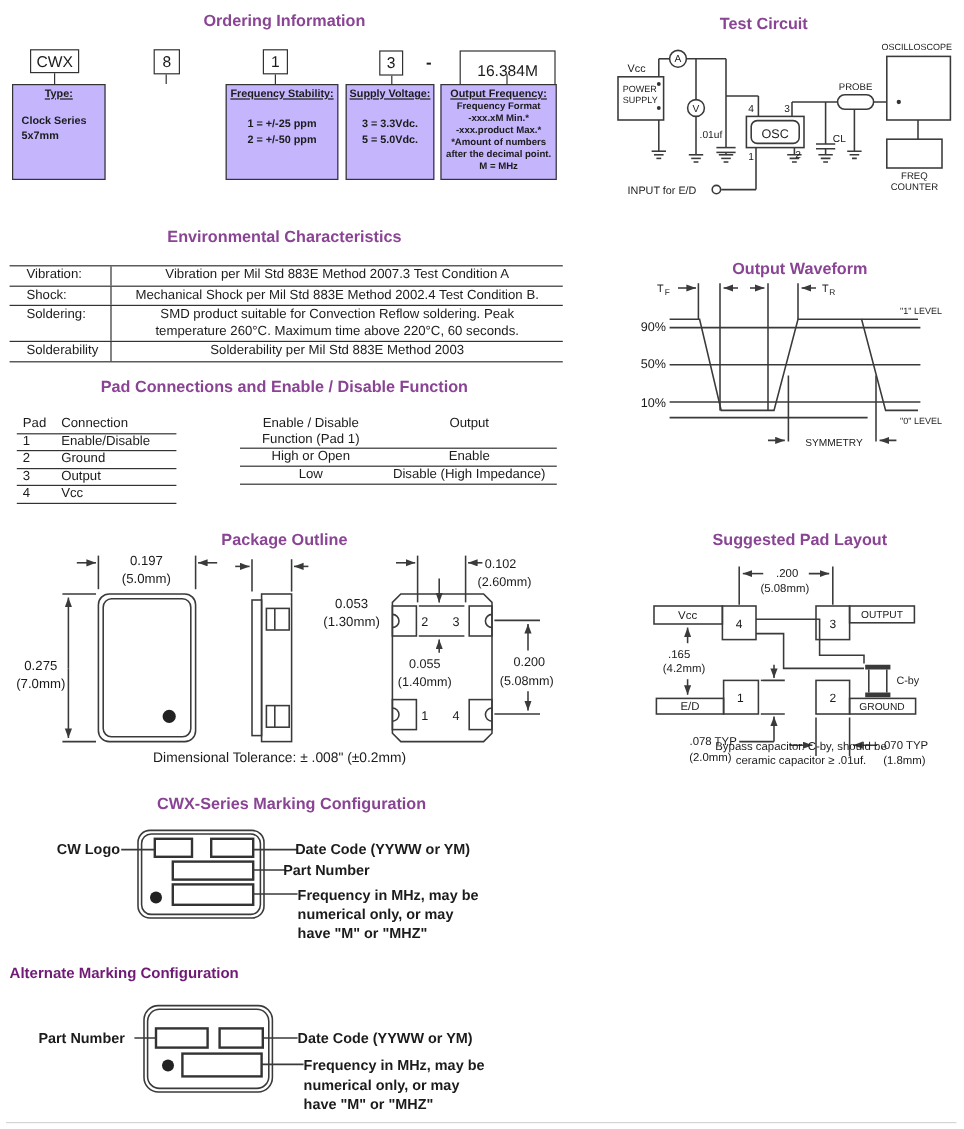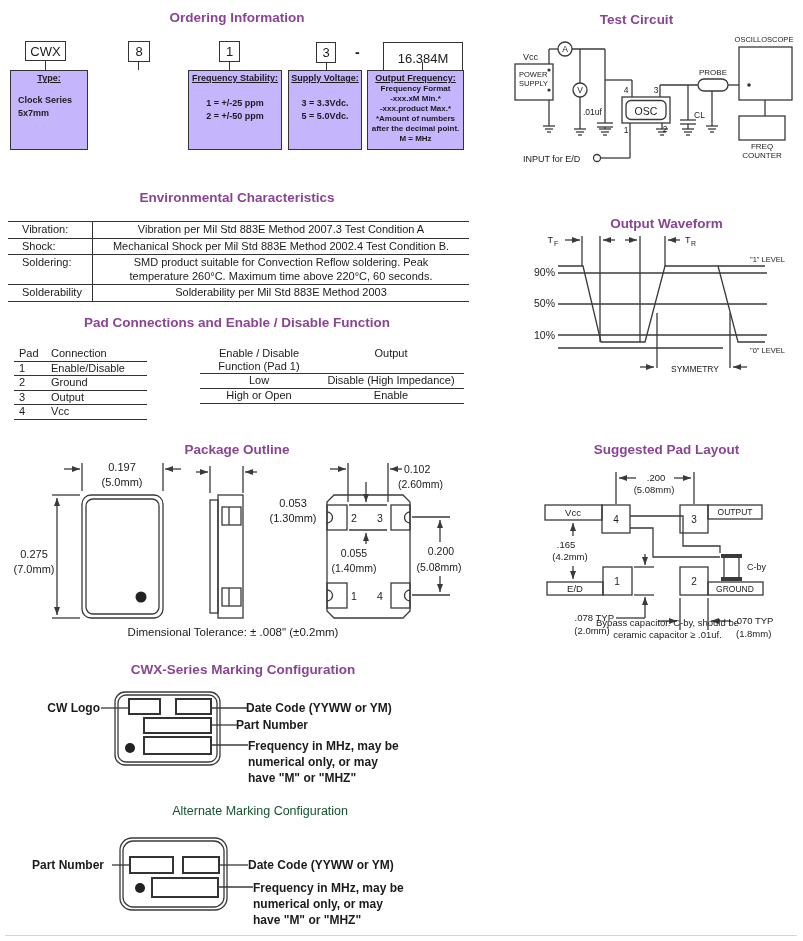--- a/index.html
+++ b/index.html
@@ -1,19 +1,19 @@
 <!DOCTYPE html>
 <html><head>
 <meta charset="utf-8">
 <style>
   html,body{margin:0;padding:0;background:#fff;}
   .page{position:relative;width:803px;height:941px;background:#ffffff;
         font-family:"Liberation Sans",sans-serif;color:#1b1b1b;overflow:hidden;}
   .sec-title{position:absolute;font-weight:bold;font-size:13.5px;color:#8a4494;text-align:center;}
-  .blk-title{position:absolute;font-weight:normal;font-size:12.5px;color:#14532d;text-align:right;}
+  .blk-title{position:absolute;font-weight:bold;font-size:12.5px;color:#701a75;text-align:left;}
   
   .cbox{position:absolute;border:1.4px solid #333;box-sizing:border-box;display:flex;
         align-items:center;justify-content:center;font-size:13px;background:#fff;}
   .dash{position:absolute;font-size:14px;font-weight:bold;}
   .conn{position:absolute;width:1.4px;background:#333;}
   .fbox{position:absolute;top:70px;height:80px;border:1.4px solid #333;box-sizing:border-box;
         font-size:9px;text-align:center;padding-top:2px;background:#c4b5fd;font-weight:bold;}
   .fbox .hd{text-decoration:underline;}
   .fbox .bd{margin-top:11px;line-height:12.5px;}
   .fbox.small .bd{margin-top:1px;line-height:10px;font-size:8px;}
@@ -267,26 +267,26 @@
   </div>
   <div class="pc-right">
     <div class="pcr-head">
       <div class="pcr-c1">
         <div>Enable / Disable</div>
         <div>Function (Pad 1)</div>
       </div>
       <div class="pcr-c2">Output</div>
     </div>
     <div class="pcr-row">
+      <span class="pcr-c1">High or Open</span>
+      <span class="pcr-c2">Enable</span>
+    </div>
+    <div class="pcr-row">
       <span class="pcr-c1">Low</span>
       <span class="pcr-c2">Disable (High Impedance)</span>
-    </div>
-    <div class="pcr-row">
-      <span class="pcr-c1">High or Open</span>
-      <span class="pcr-c2">Enable</span>
     </div>
   </div>
 
   <div class="sec-title" style="left:8px;top:442px;width:458px;">Package Outline</div>
   <svg style="left:8px;top:458px;" width="460" height="165" viewBox="0 0 460 165">
     <defs>
       <marker id="m-pk" markerWidth="9" markerHeight="8" refX="8" refY="3" orient="auto" markerUnits="userSpaceOnUse">
         <path d="M0,0L8,3L0,6Z" fill="#3a3a3a"></path>
       </marker>
     </defs>

